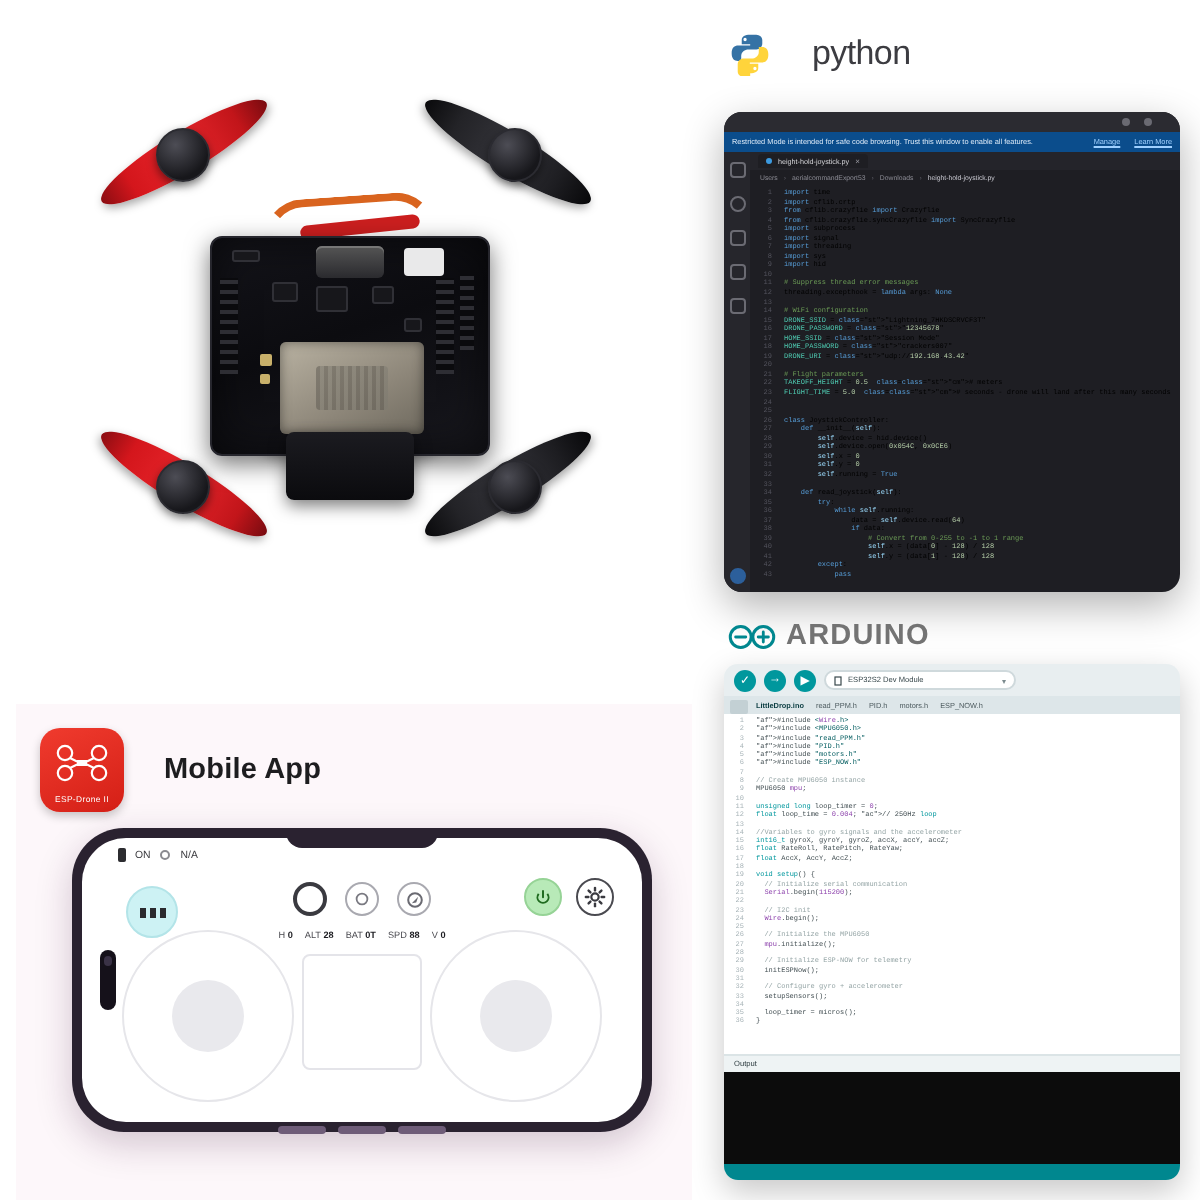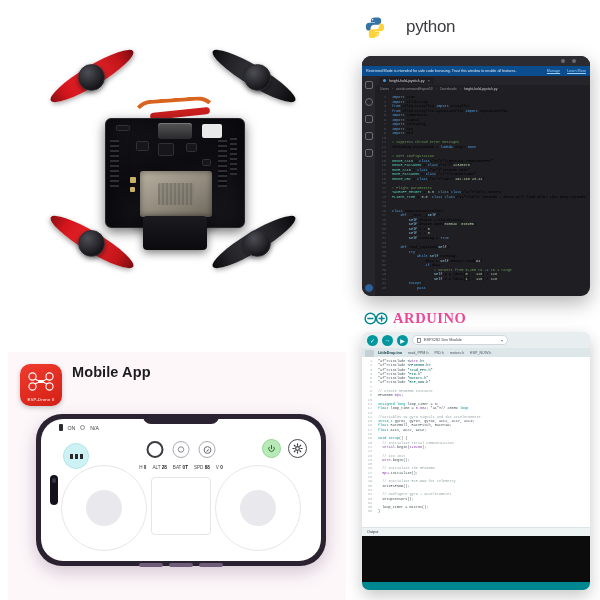--- a/index.html
+++ b/index.html
@@ -88,21 +88,21 @@
               background:#cc1f1f; border-radius:4px; transform:rotate(-6deg); }
   .batt {
     position:absolute; left:143px; top:216px; width:64px; height:34px;
     background:linear-gradient(#1b1b20,#0b0b0e); border-radius:4px;
     box-shadow:0 3px 8px rgba(0,0,0,.5);
   }
 
   
   #mobile-app { left:8px; top:352px; width:338px; height:248px; background:#fdf7fa; }
 
-  .app-head { display:flex; align-items:flex-start; gap:10px; padding:12px 0 0 12px; }
+  .app-head { display:flex; align-items:center; gap:20px; padding:12px 0 0 12px; }
   .app-icon {
     width:42px; height:42px; border-radius:10px;
     background:linear-gradient(155deg,#f03b2e,#d41f16);
     position:relative; box-shadow:0 2px 5px rgba(0,0,0,.22);
     display:flex; align-items:flex-end; justify-content:center;
   }
   .app-icon svg { position:absolute; left:50%; top:42%; transform:translate(-50%,-50%); }
   .app-icon-cap { font-size:4.2px; color:#fff; letter-spacing:.2px; padding-bottom:4px;
                   font-family:"Liberation Sans",sans-serif; white-space:nowrap; }
   .app-title { font-size:14.5px; color:#1d1d1f; font-weight:600; letter-spacing:.1px; }
@@ -204,21 +204,21 @@
   .vsc-crumb .sep { color:#60606a; }
   .vsc-crumb .cur { color:#c9c9d1; }
   .vsc-code { flex:1; display:flex; font-family:"Liberation Mono", monospace;
               font-size:3.5px; line-height:4.55px; padding-top:2px; overflow:hidden; }
   .vsc-gutter { width:14px; text-align:right; padding-right:3px; color:#52525c; }
   .vsc-lines { flex:1; white-space:pre; padding-left:3px; } .kw { color:#569cd6; } .cm { color:#6a9955; } .nu { color:#b5cea8; }
   .cl { color:#4ec9b0; } .vr { color:#9cdcfe; }
 
   
   #arduino-panel { left:352px; top:306px; width:248px; height:294px; }
-  .ard-logo { display:flex; align-items:center; gap:5px; padding:4px 0 5px 12px; color:#ec4899;font-family:Liberation Serif, serif; }
+  .ard-logo { display:flex; align-items:center; gap:5px; padding:4px 0 5px 12px; color:#737373; }
   .ard-logo-text { font-size:14.5px; font-weight:700; letter-spacing:.6px; }
   .ard-window {
     position:absolute; left:10px; top:26px; width:228px; height:258px;
     background:#f3f6f7; border-radius:7px; overflow:hidden;
     box-shadow:0 6px 16px rgba(0,0,0,.22); display:flex; flex-direction:column;
   }
   .ard-toolbar { height:16px; background:#e8eef0; display:flex; align-items:center;
                  gap:4px; padding:0 5px; }
   .ard-ico { width:11px; height:11px; border-radius:50%; background:#00979d;
              display:flex;align-items:center;justify-content:center; color:#fff; font-size:6px; }

